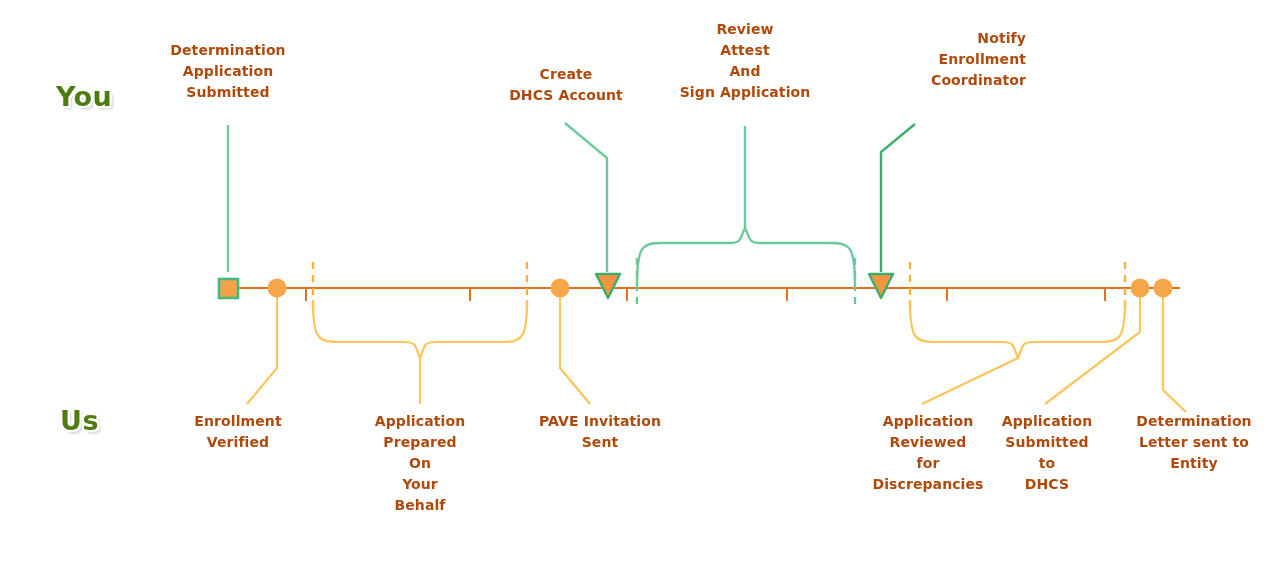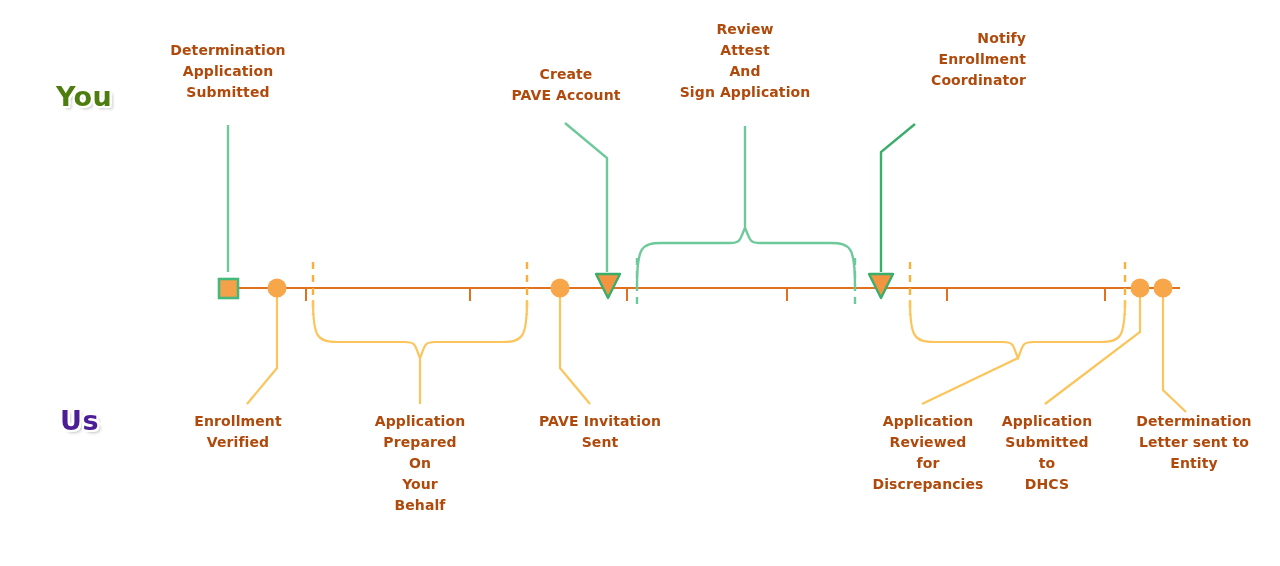--- a/index.html
+++ b/index.html
@@ -9,21 +9,21 @@
   svg.layer{position:absolute;left:0;top:0;width:1280px;height:566px;overflow:visible;}
   .lbl{position:absolute;text-align:center;font-weight:bold;font-size:14px;
        line-height:21px;color:#B04A0C;white-space:pre-line;letter-spacing:.1px;}
   .sidelbl{position:absolute;font-weight:bold;font-size:27px;line-height:30px;
            letter-spacing:.5px;
            text-shadow:
              -2px -2px 0 #fff, 2px -2px 0 #fff, -2px 2px 0 #fff, 2px 2px 0 #fff,
              -2px 0 0 #fff, 2px 0 0 #fff, 0 -2px 0 #fff, 0 2px 0 #fff,
              3px 3px 3px rgba(120,120,120,.45);}
   .you{color:#4d7c0f;}
-  .us{color:#4c1d95;}
+  .us{color:#4d7c0f;}
 </style>
 </head>
 <body>
 
 <div id="stage">
 
   <svg class="layer" viewBox="0 0 1280 566">
 
     <line x1="220" y1="288" x2="1180" y2="288" stroke="#E2711D" stroke-width="2.2"></line>
 
@@ -101,21 +101,21 @@
   </svg>
 
   <div class="sidelbl you" style="left:56px;top:82px;">You</div>
   <div class="sidelbl us" style="left:60px;top:406px;">Us</div>
 
   <div class="lbl" style="left:148px;top:40px;width:160px;">Determination
 Application
 Submitted</div>
 
   <div class="lbl" style="left:483px;top:64px;width:166px;">Create
-PAVE Account</div>
+DHCS Account</div>
 
   <div class="lbl" style="left:650px;top:19px;width:190px;">Review
 Attest
 And
 Sign Application</div>
 
   <div class="lbl" style="left:856px;top:28px;width:170px;text-align:right;">Notify
 Enrollment
 Coordinator</div>
 

